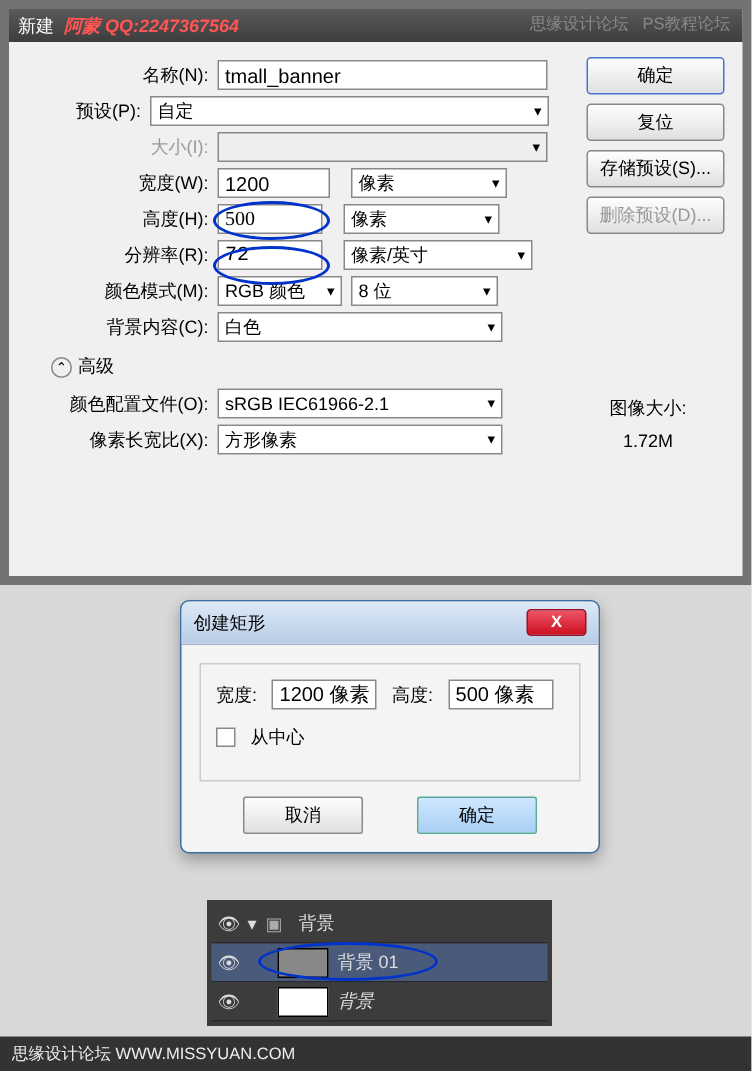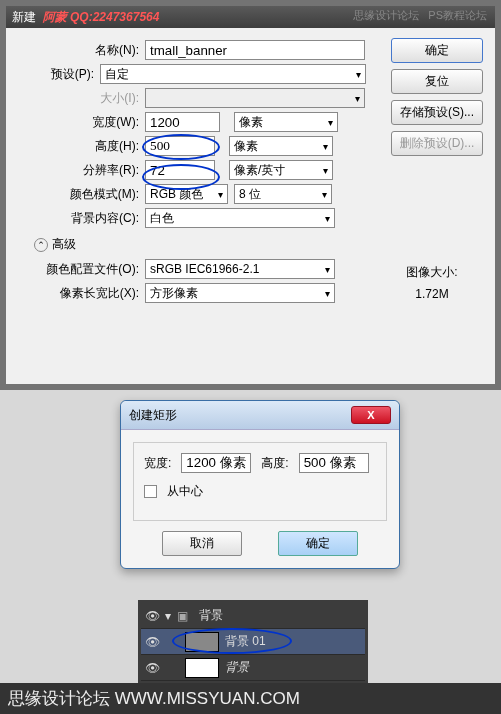--- a/index.html
+++ b/index.html
@@ -41,21 +41,21 @@
     .d2-btn.blue { background: linear-gradient(#cfe6ff, #a8d0f5); border-color: #5a9; }
     
     .layers { position: absolute; top: 600px; left: 138px; width: 230px; background: #3c3c3c; padding: 3px; }
     .lrow { display: flex; align-items: center; height: 26px; border-bottom: 1px solid #2a2a2a; color: #ddd; gap: 6px; padding: 0 4px; }
     .eye { width: 14px; text-align: center; }
     .folder-icon { width: 16px; color: #aaa; }
     .lrow.sel { background: #4a5a7a; }
     .thumb { width: 34px; height: 20px; background: #888; border: 1px solid #000; }
     .layers .circle2 { border: 2px solid #0033cc; border-radius: 50%/50%; position: absolute; pointer-events: none; }
     
-    .footer { position: absolute; bottom: 0; left: 0; width: 100%; background: #333; color: #eee; padding: 4px 8px; font-size: 17px; }
+    .footer { position: absolute; bottom: 0; left: 0; width: 100%; background: #333; color: #eee; padding: 4px 8px; font-size: 11px; }
   </style>
 </head>
 <body>
 
 <div class="dialog1">
   <div class="titlebar">
     <span>新建</span>
     &nbsp;&nbsp;
     <span class="red">阿蒙 QQ:2247367564</span>
     <span class="watermark">
@@ -99,23 +99,23 @@
     <div class="row">
       <span class="lbl">高度(H):</span>
       <input class="tbox" style="width: 70px; font-family: Liberation Serif, serif;" value="500">
       <div style="width:14px"></div>
       <div class="dd" style="width:104px">
           <span>像素</span>
         </div>
     </div>
     <div class="row">
       <span class="lbl">分辨率(R):</span>
-      <input class="tbox" style="width: 70px;" value="72">
+      <input class="tbox" style="width: 70px; font-family: Liberation Mono, monospace;" value="72">
       <div style="width:14px"></div>
-      <div class="dd" style="width:104px">
+      <div class="dd" style="width:126px">
           <span>像素/英寸</span>
         </div>
     </div>
     <div class="row">
       <span class="lbl">颜色模式(M):</span>
       <div class="dd" style="width:83px">
           <span>RGB 颜色</span>
         </div>
       <div style="width:6px"></div>
       <div class="dd" style="width:98px">

